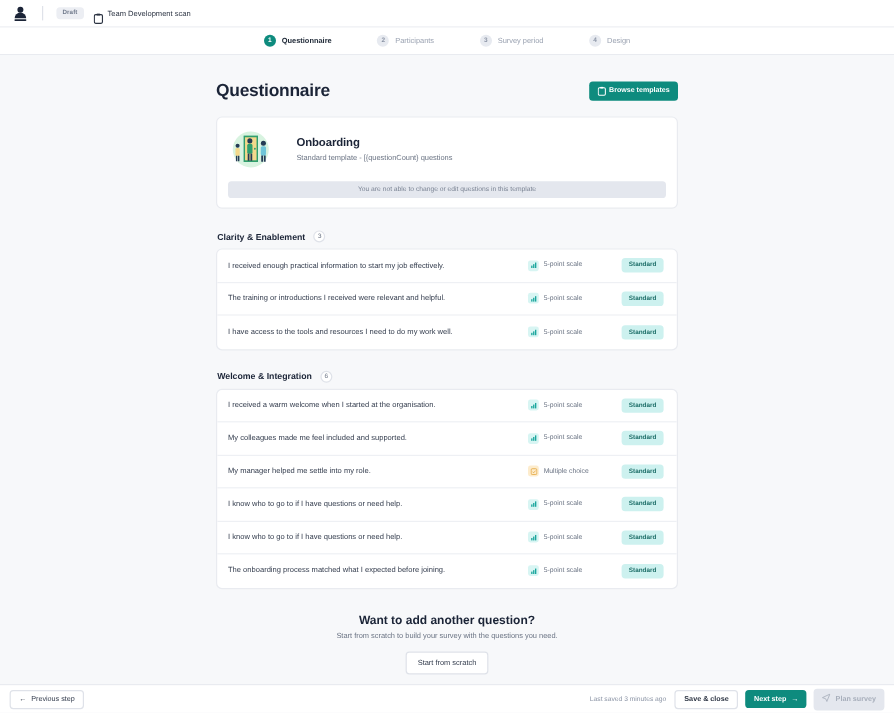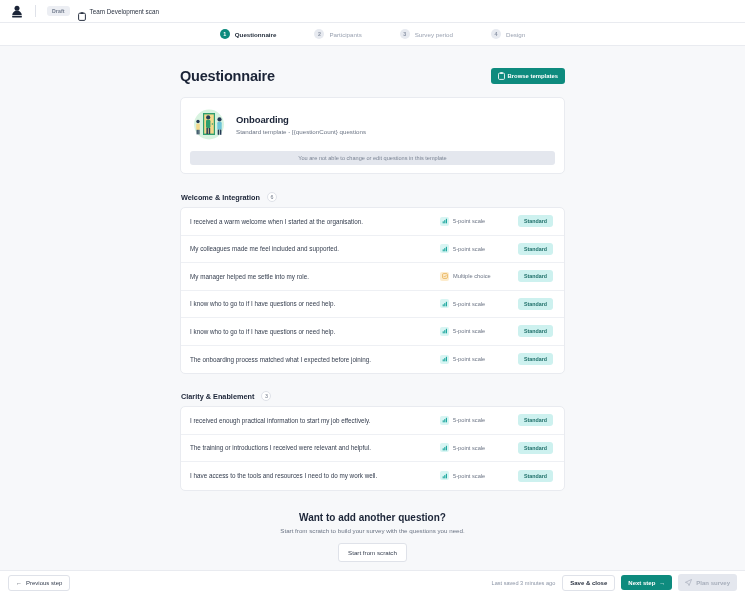--- a/index.html
+++ b/index.html
@@ -83,21 +83,21 @@
   .browse-btn svg { width: 7px; height: 8px; display: block; }
 
   
   .tpl-card {
     background: #fff;
     border: 1px solid #e9ebf0;
     border-radius: 5px;
     padding: 9px 9px 8px 9px;
     margin-bottom: 18px;
   }
-  .tpl-top { display: flex; align-items: center; gap: 9px; padding: 1px 0 3px 1px; }
+  .tpl-top { display: flex; align-items: center; gap: 20px; padding: 1px 0 3px 1px; }
   .tpl-illus { width: 36px; height: 33px; flex: 0 0 auto; }
   .tpl-name { font-size: 9.5px; font-weight: bold; color: #1b2437; letter-spacing: -.1px; }
   .tpl-sub { font-size: 6.2px; color: #6b7484; margin-top: 2.5px; }
   .tpl-notice {
     margin-top: 7px;
     background: #e4e7ee;
     border-radius: 3px;
     height: 14px;
     display: flex; align-items: center; justify-content: center;
     font-size: 5.6px; color: #7b8494;
@@ -290,20 +290,70 @@
           <div class="tpl-name">Onboarding</div>
           <div class="tpl-sub">Standard template - [{questionCount} questions</div>
         </div>
       </div>
       <div class="tpl-notice">You are not able to change or edit questions in this template</div>
     </div>
 
     <div id="sections-host">
         <div class="section">
           <div class="section-head">
+            <span class="section-title">Clarity &amp; Enablement</span>
+            <span class="section-count">3</span>
+          </div>
+          <div class="q-card">
+            <div class="q-row">
+              <span class="q-text">I received enough practical information to start my job effectively.</span>
+              <span class="q-type">
+                <span class="type-icon scale">
+                  <svg viewBox="0 0 9 9" width="6" height="6">
+                    <rect x="1" y="5" width="1.6" height="3" fill="#14a39a"></rect>
+                    <rect x="3.4" y="3.2" width="1.6" height="4.8" fill="#14a39a"></rect>
+                    <rect x="5.8" y="1.2" width="1.6" height="6.8" fill="#14a39a"></rect>
+                  </svg>
+                </span>
+                <span class="q-type-label">5-point scale</span>
+              </span>
+              <span class="q-badge">Standard</span>
+            </div>
+            <div class="q-row">
+              <span class="q-text">The training or introductions I received were relevant and helpful.</span>
+              <span class="q-type">
+                <span class="type-icon scale">
+                  <svg viewBox="0 0 9 9" width="6" height="6">
+                    <rect x="1" y="5" width="1.6" height="3" fill="#14a39a"></rect>
+                    <rect x="3.4" y="3.2" width="1.6" height="4.8" fill="#14a39a"></rect>
+                    <rect x="5.8" y="1.2" width="1.6" height="6.8" fill="#14a39a"></rect>
+                  </svg>
+                </span>
+                <span class="q-type-label">5-point scale</span>
+              </span>
+              <span class="q-badge">Standard</span>
+            </div>
+            <div class="q-row">
+              <span class="q-text">I have access to the tools and resources I need to do my work well.</span>
+              <span class="q-type">
+                <span class="type-icon scale">
+                  <svg viewBox="0 0 9 9" width="6" height="6">
+                    <rect x="1" y="5" width="1.6" height="3" fill="#14a39a"></rect>
+                    <rect x="3.4" y="3.2" width="1.6" height="4.8" fill="#14a39a"></rect>
+                    <rect x="5.8" y="1.2" width="1.6" height="6.8" fill="#14a39a"></rect>
+                  </svg>
+                </span>
+                <span class="q-type-label">5-point scale</span>
+              </span>
+              <span class="q-badge">Standard</span>
+            </div>
+          </div>
+        </div>
+        <div class="section">
+          <div class="section-head">
             <span class="section-title">Welcome &amp; Integration</span>
             <span class="section-count">6</span>
           </div>
           <div class="q-card">
             <div class="q-row">
               <span class="q-text">I received a warm welcome when I started at the organisation.</span>
               <span class="q-type">
                 <span class="type-icon scale">
                   <svg viewBox="0 0 9 9" width="6" height="6">
                     <rect x="1" y="5" width="1.6" height="3" fill="#14a39a"></rect>
@@ -365,70 +415,20 @@
                     <rect x="3.4" y="3.2" width="1.6" height="4.8" fill="#14a39a"></rect>
                     <rect x="5.8" y="1.2" width="1.6" height="6.8" fill="#14a39a"></rect>
                   </svg>
                 </span>
                 <span class="q-type-label">5-point scale</span>
               </span>
               <span class="q-badge">Standard</span>
             </div>
             <div class="q-row">
               <span class="q-text">The onboarding process matched what I expected before joining.</span>
-              <span class="q-type">
-                <span class="type-icon scale">
-                  <svg viewBox="0 0 9 9" width="6" height="6">
-                    <rect x="1" y="5" width="1.6" height="3" fill="#14a39a"></rect>
-                    <rect x="3.4" y="3.2" width="1.6" height="4.8" fill="#14a39a"></rect>
-                    <rect x="5.8" y="1.2" width="1.6" height="6.8" fill="#14a39a"></rect>
-                  </svg>
-                </span>
-                <span class="q-type-label">5-point scale</span>
-              </span>
-              <span class="q-badge">Standard</span>
-            </div>
-          </div>
-        </div>
-        <div class="section">
-          <div class="section-head">
-            <span class="section-title">Clarity &amp; Enablement</span>
-            <span class="section-count">3</span>
-          </div>
-          <div class="q-card">
-            <div class="q-row">
-              <span class="q-text">I received enough practical information to start my job effectively.</span>
-              <span class="q-type">
-                <span class="type-icon scale">
-                  <svg viewBox="0 0 9 9" width="6" height="6">
-                    <rect x="1" y="5" width="1.6" height="3" fill="#14a39a"></rect>
-                    <rect x="3.4" y="3.2" width="1.6" height="4.8" fill="#14a39a"></rect>
-                    <rect x="5.8" y="1.2" width="1.6" height="6.8" fill="#14a39a"></rect>
-                  </svg>
-                </span>
-                <span class="q-type-label">5-point scale</span>
-              </span>
-              <span class="q-badge">Standard</span>
-            </div>
-            <div class="q-row">
-              <span class="q-text">The training or introductions I received were relevant and helpful.</span>
-              <span class="q-type">
-                <span class="type-icon scale">
-                  <svg viewBox="0 0 9 9" width="6" height="6">
-                    <rect x="1" y="5" width="1.6" height="3" fill="#14a39a"></rect>
-                    <rect x="3.4" y="3.2" width="1.6" height="4.8" fill="#14a39a"></rect>
-                    <rect x="5.8" y="1.2" width="1.6" height="6.8" fill="#14a39a"></rect>
-                  </svg>
-                </span>
-                <span class="q-type-label">5-point scale</span>
-              </span>
-              <span class="q-badge">Standard</span>
-            </div>
-            <div class="q-row">
-              <span class="q-text">I have access to the tools and resources I need to do my work well.</span>
               <span class="q-type">
                 <span class="type-icon scale">
                   <svg viewBox="0 0 9 9" width="6" height="6">
                     <rect x="1" y="5" width="1.6" height="3" fill="#14a39a"></rect>
                     <rect x="3.4" y="3.2" width="1.6" height="4.8" fill="#14a39a"></rect>
                     <rect x="5.8" y="1.2" width="1.6" height="6.8" fill="#14a39a"></rect>
                   </svg>
                 </span>
                 <span class="q-type-label">5-point scale</span>
               </span>

